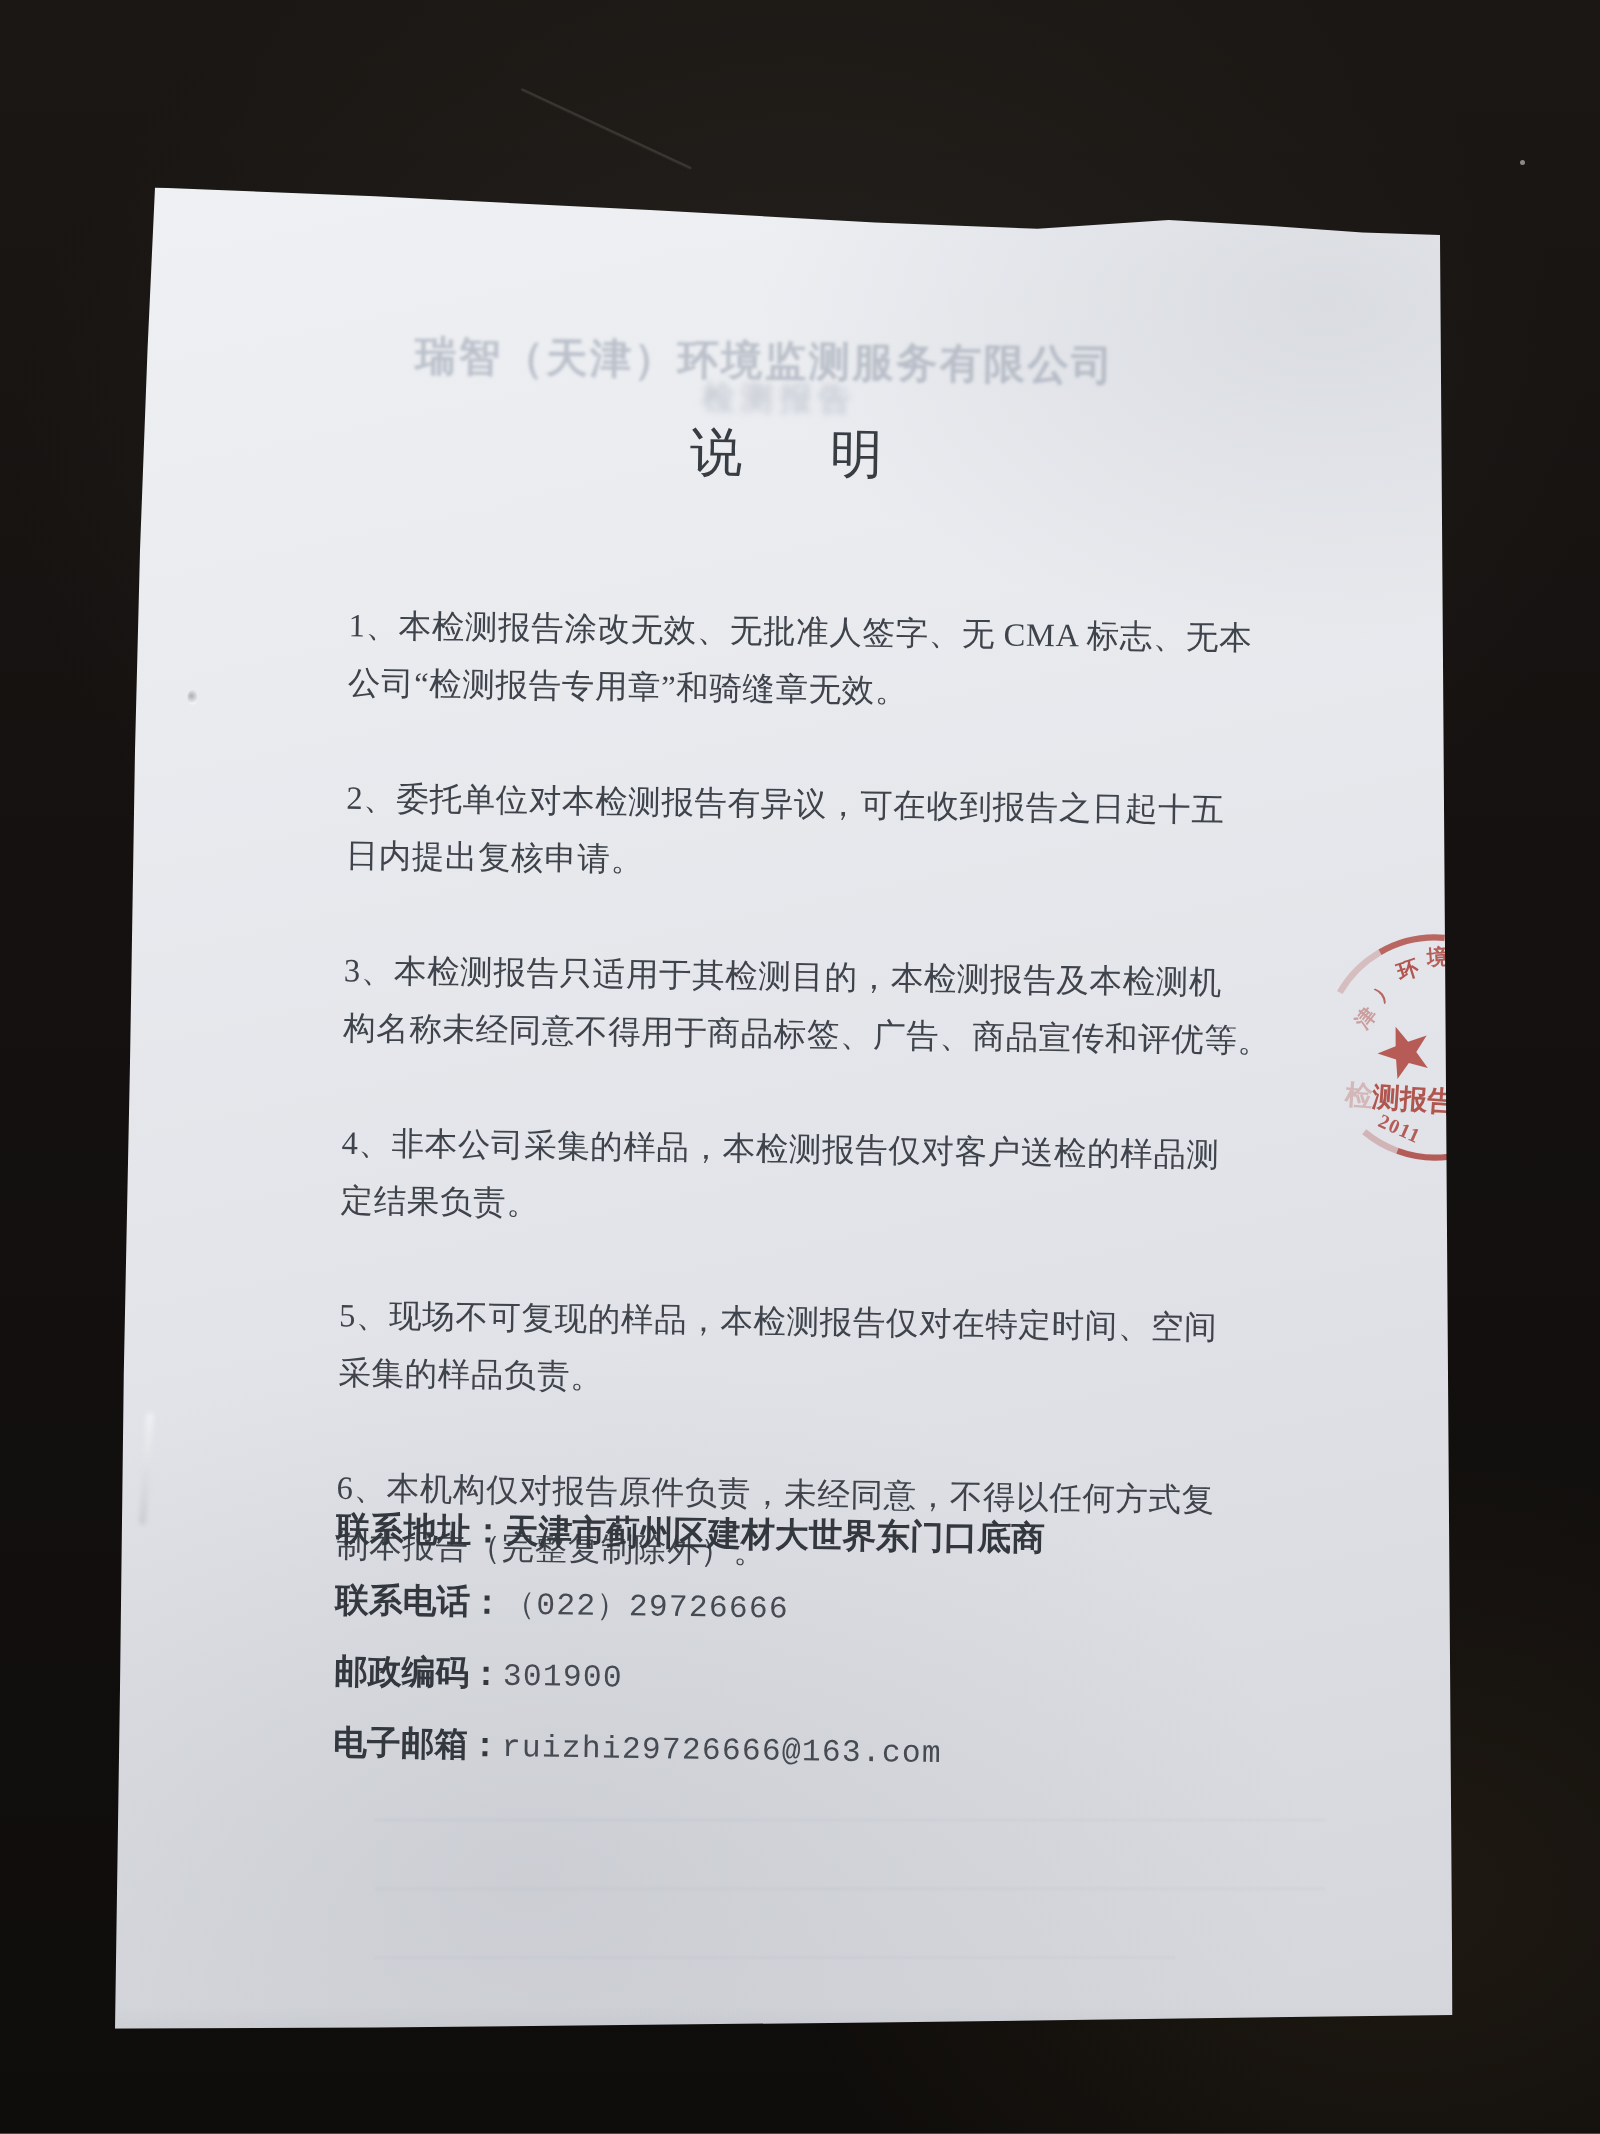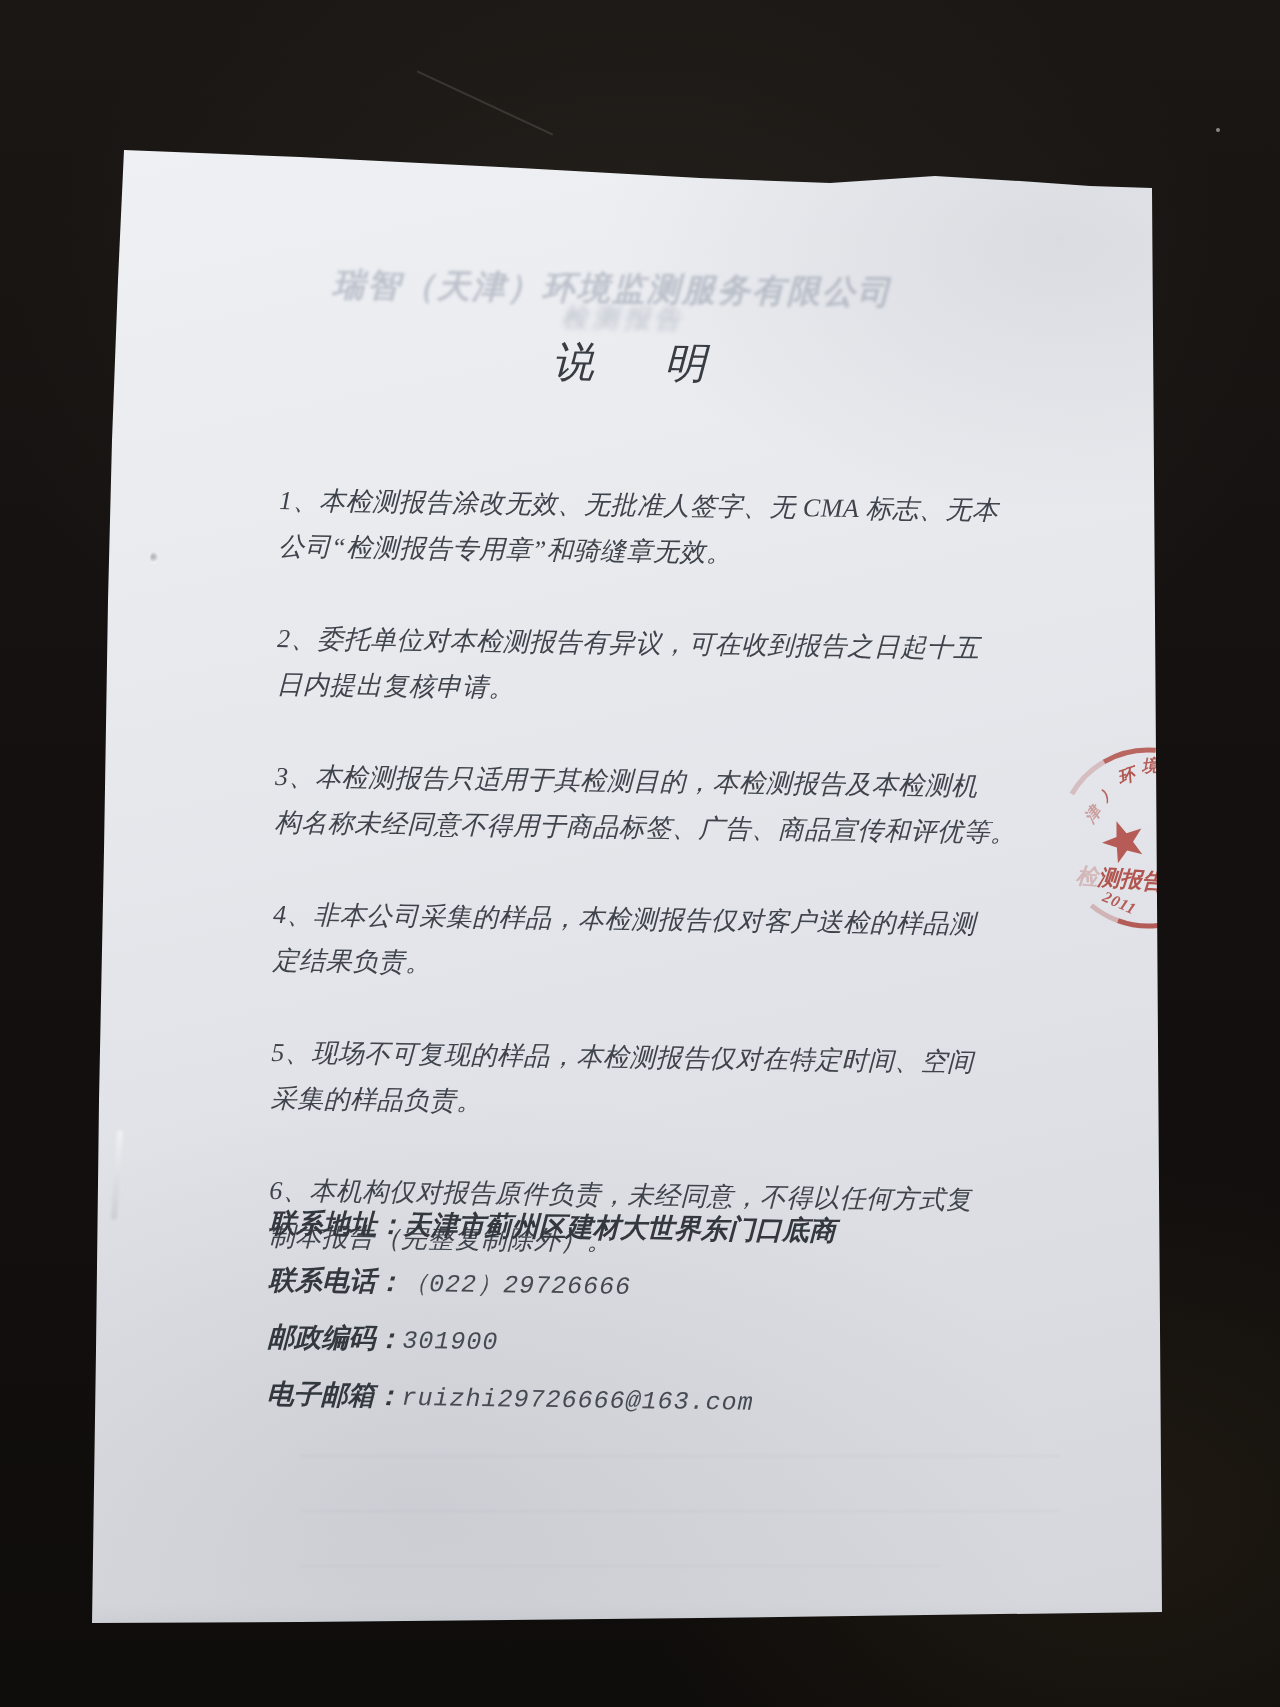--- a/index.html
+++ b/index.html
@@ -5,21 +5,21 @@
 <style>
   html,body{margin:0;padding:0;}
   body{
     width:1280px;height:1707px;overflow:hidden;position:relative;
     font-family:"Liberation Serif","DejaVu Serif",serif;
     background:
       radial-gradient(900px 700px at 640px 360px, rgba(62,56,48,0.35), rgba(0,0,0,0) 70%),
       radial-gradient(700px 520px at 1120px 1520px, rgba(110,85,50,0.16), rgba(0,0,0,0) 70%),
       linear-gradient(180deg,#1a1714 0%, #141110 40%, #0f0d0b 100%);
   }
-  .scene{position:absolute;inset:0;font-style:italic;}
+  .scene{position:absolute;inset:0;}
 
   
   .scratch{position:absolute;height:2px;border-radius:2px;background:rgba(200,198,190,0.16);filter:blur(0.6px);}
   .scratch.s1{left:410px;top:102px;width:150px;transform:rotate(25deg);}
   .scratch.s2{left:505px;top:348px;width:200px;transform:rotate(42deg);opacity:.7;}
   .speck{position:absolute;border-radius:50%;}
   .speck.p1{left:1216px;top:128px;width:4px;height:4px;background:rgba(235,233,228,0.55);}
   .speck.p2{left:200px;top:312px;width:3px;height:3px;background:rgba(220,218,212,0.3);}
 
   

